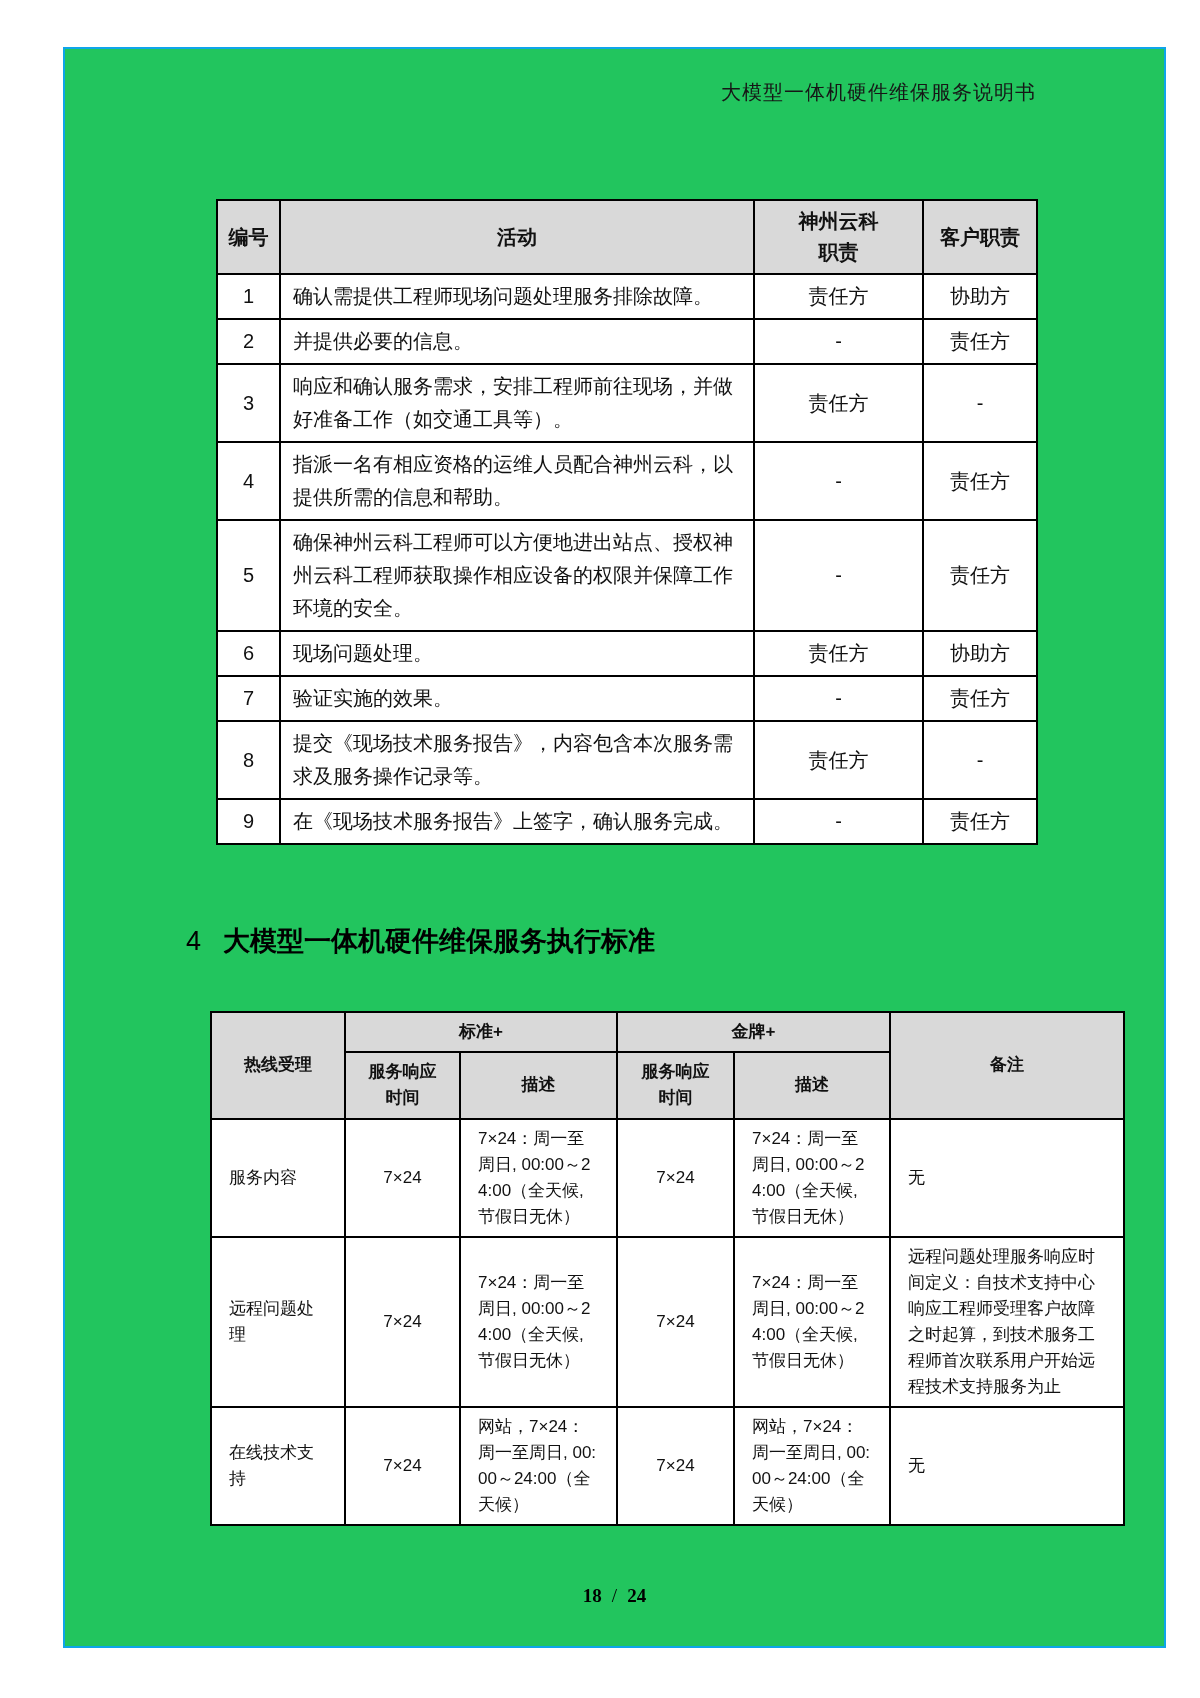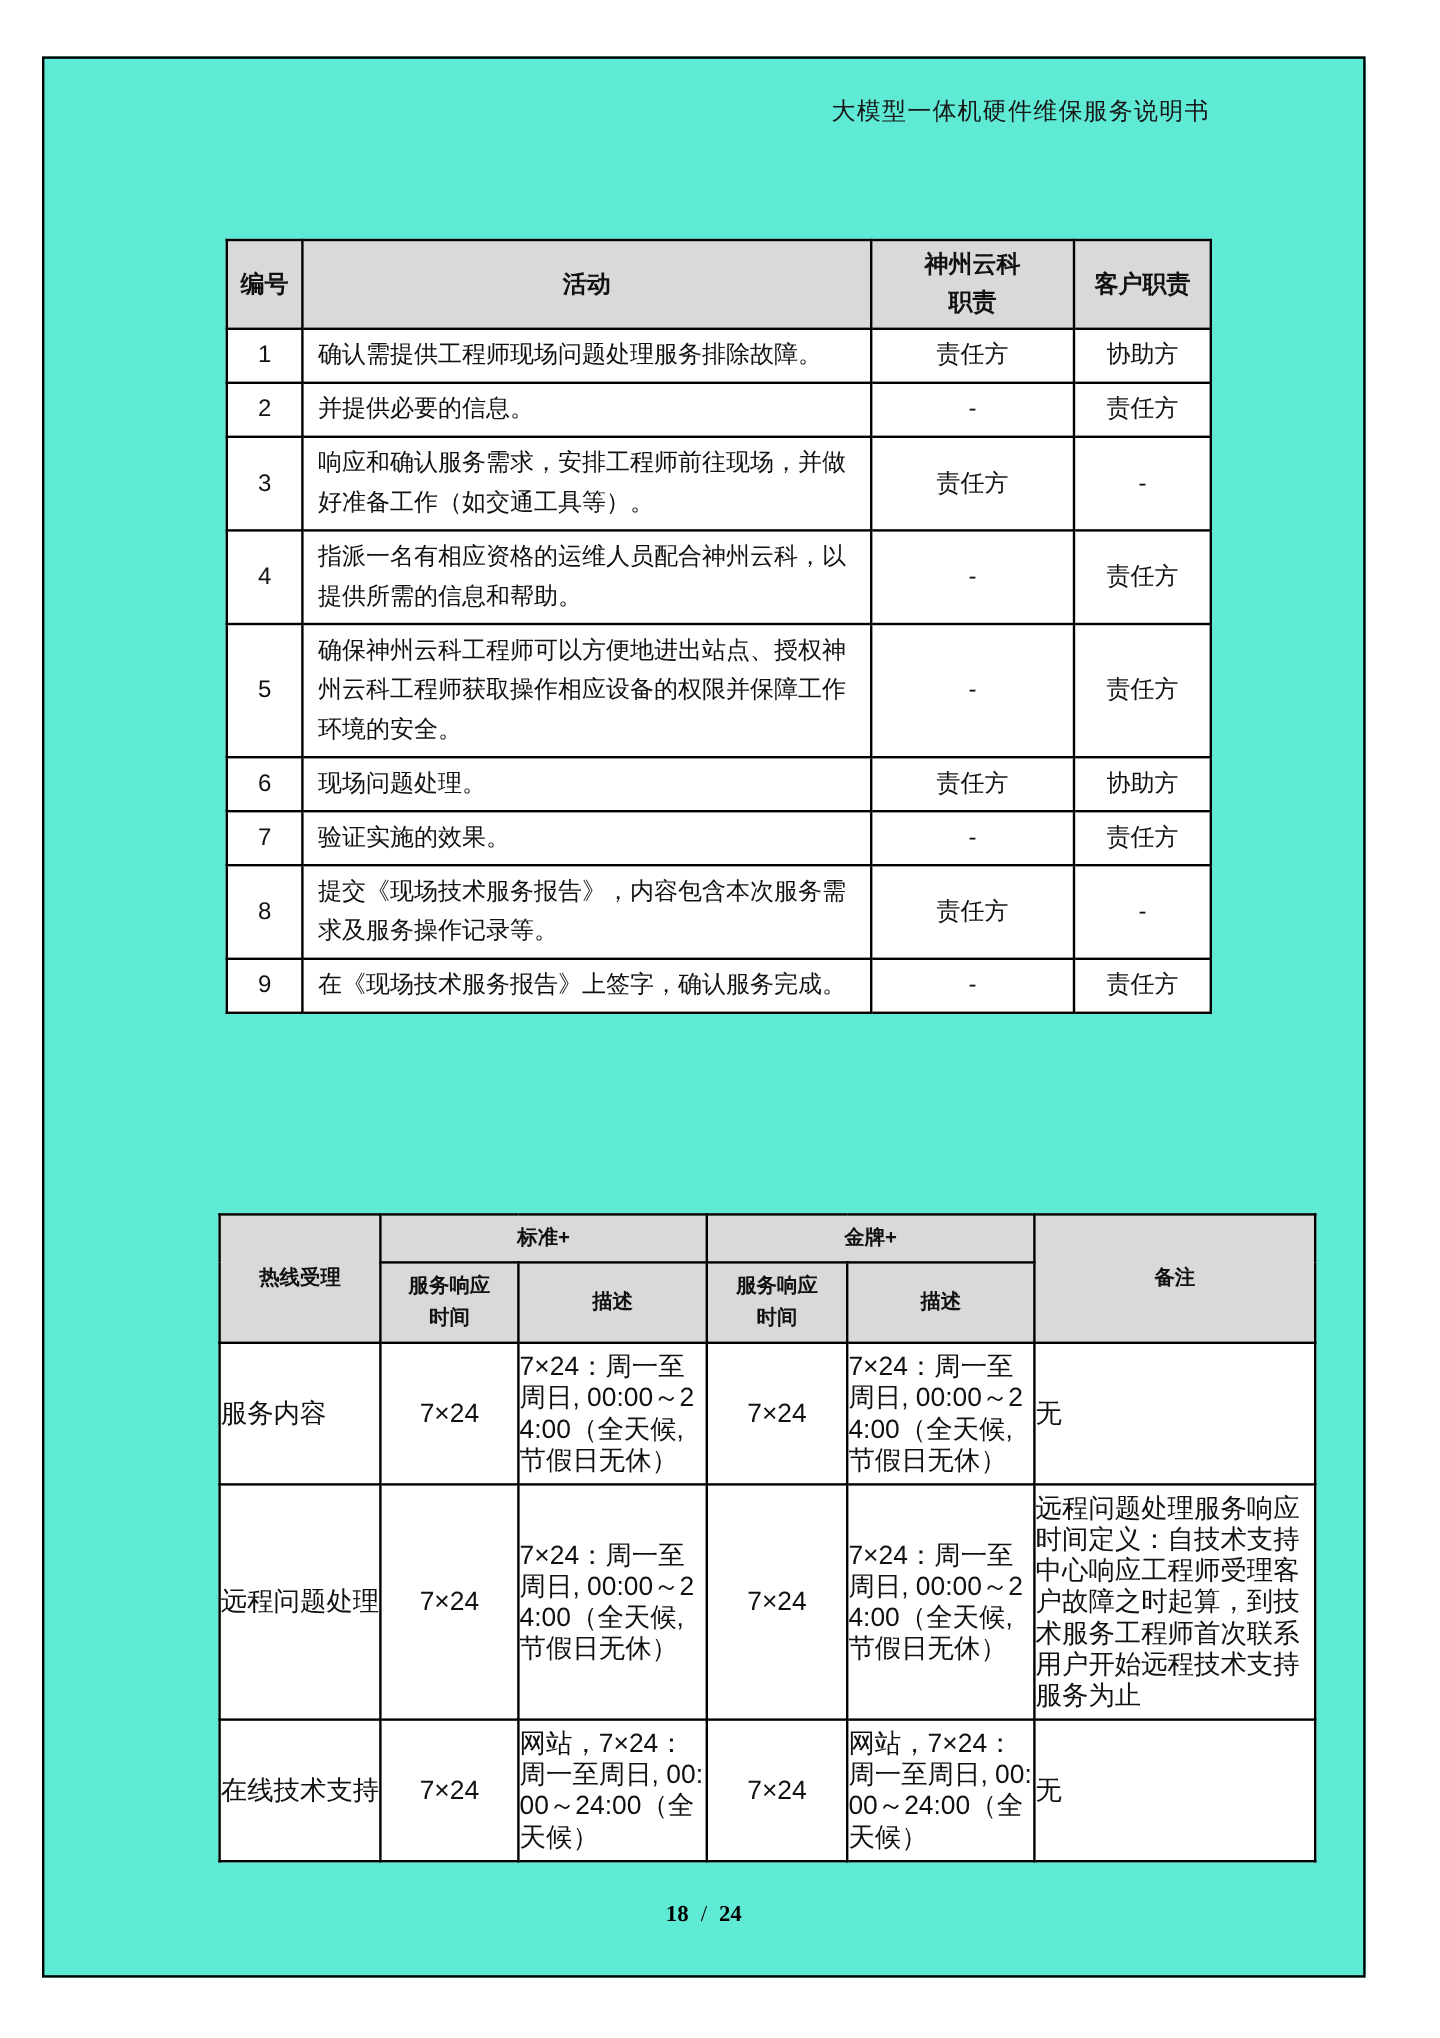--- a/index.html
+++ b/index.html
@@ -1,22 +1,22 @@
 <!DOCTYPE html>
 <html><head>
 <meta charset="utf-8">
 <style>
   html,body{margin:0;padding:0;}
   body{
     width:1200px;height:1698px;background:#ffffff;position:relative;
     font-family:"Liberation Sans","DejaVu Sans",sans-serif;color:#111;
   }
   .page{
-    position:absolute;left:35px;top:47px;width:1103px;height:1601px;
-    border:2px solid #000000;background:#5eead4;box-sizing:border-box;
+    position:absolute;left:63px;top:47px;width:1103px;height:1601px;
+    border:2px solid #0ea5e9;background:#22c55e;box-sizing:border-box;
   }
   .doc-header{
     position:absolute;top:30px;right:128px;
     font-family:"Liberation Serif","DejaVu Serif",serif;
     font-size:20px;color:#161616;letter-spacing:1px;
   }
   .intro{
     position:absolute;left:161px;top:100px;
     font-size:20px;color:#161616;
   }
@@ -24,21 +24,21 @@
   th,td{
     border:2px solid #000;vertical-align:middle;
     word-break:break-all;overflow-wrap:anywhere;
   }
   th{background:#d9d9d9;font-weight:bold;text-align:center;}
   .t1{position:absolute;left:151px;top:150px;width:820px;}
   .t1 th{font-size:20px;line-height:30px;padding:5px 4px;}
   .t1 td{font-size:20px;line-height:33px;padding:5px 8px;}
   .t2{position:absolute;left:145px;top:962px;width:913px;}
   .t2 th{font-size:17px;line-height:26px;padding:6px 4px;}
-  .t2 td{font-size:22px;line-height:26px;padding:6px 0;}
+  .t2 td{font-size:17px;line-height:26px;padding:6px 17px;}
   .c-center{text-align:center;}
   .c-left{text-align:left;}
   .activity-cell{padding-left:12px !important;}
   .wrapnarrow{display:inline-block;max-width:4.2em;line-height:1.55;}
   .section-heading{
     position:absolute;left:121px;top:874px;
     font-size:27px;color:#000;white-space:nowrap;
   }
   .sec-num{font-weight:400;margin-right:22px;}
   .sec-title{font-weight:bold;}
@@ -123,20 +123,23 @@
         </tr>
         <tr>
           <td class="c-center">9</td>
           <td class="c-left activity-cell">在《现场技术服务报告》上签字，确认服务完成。</td>
           <td class="c-center">-</td>
           <td class="c-center">责任方</td>
         </tr>
       </tbody>
   </table>
 
+  <div class="section-heading">
+    <span class="sec-num">4</span><span class="sec-title">大模型一体机硬件维保服务执行标准</span>
+  </div>
 
   <table class="t2">
     <colgroup>
       <col style="width:134px">
         <col style="width:115px">
         <col style="width:157px">
         <col style="width:117px">
         <col style="width:156px">
         <col style="width:234px">
     </colgroup>

